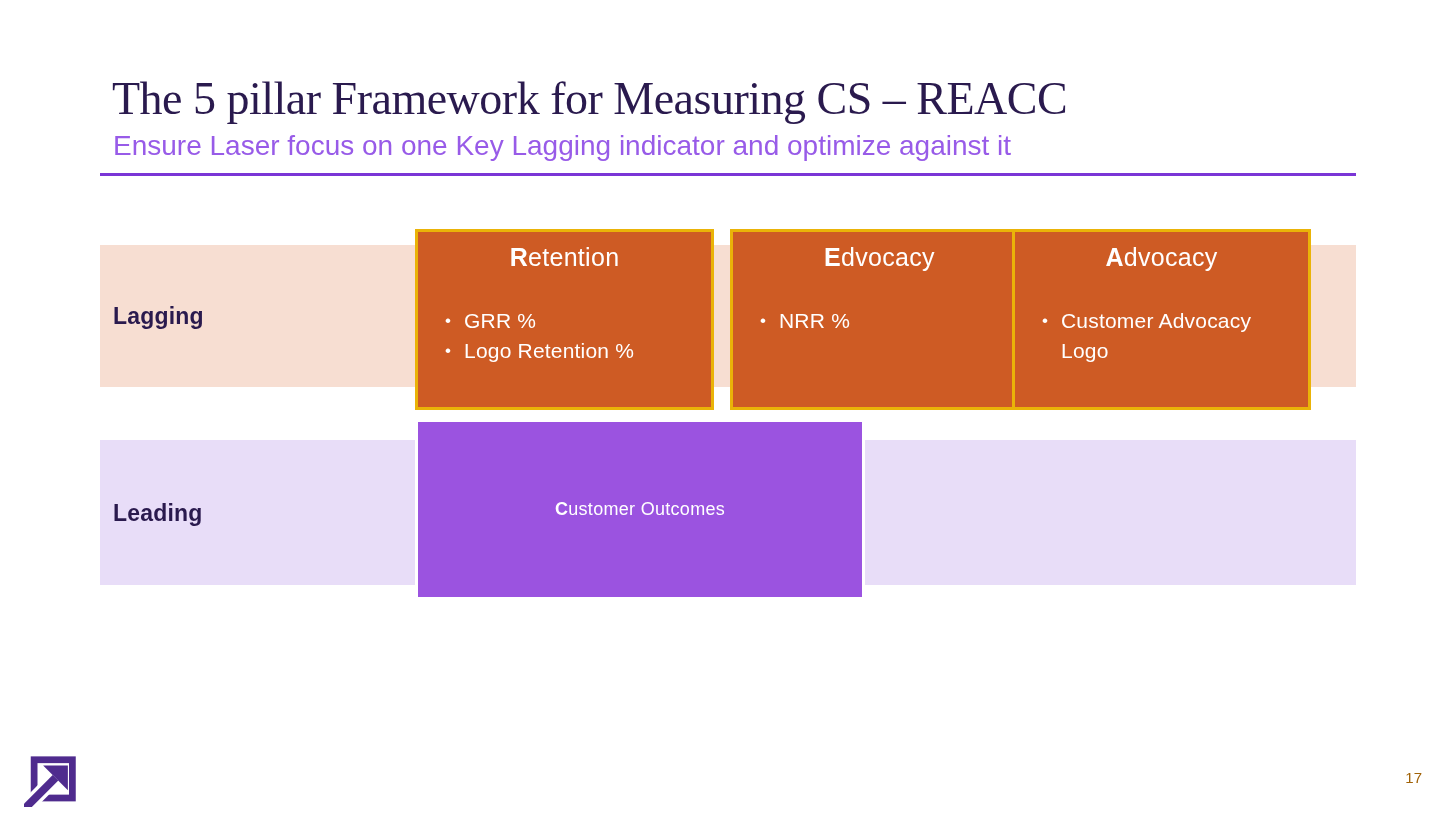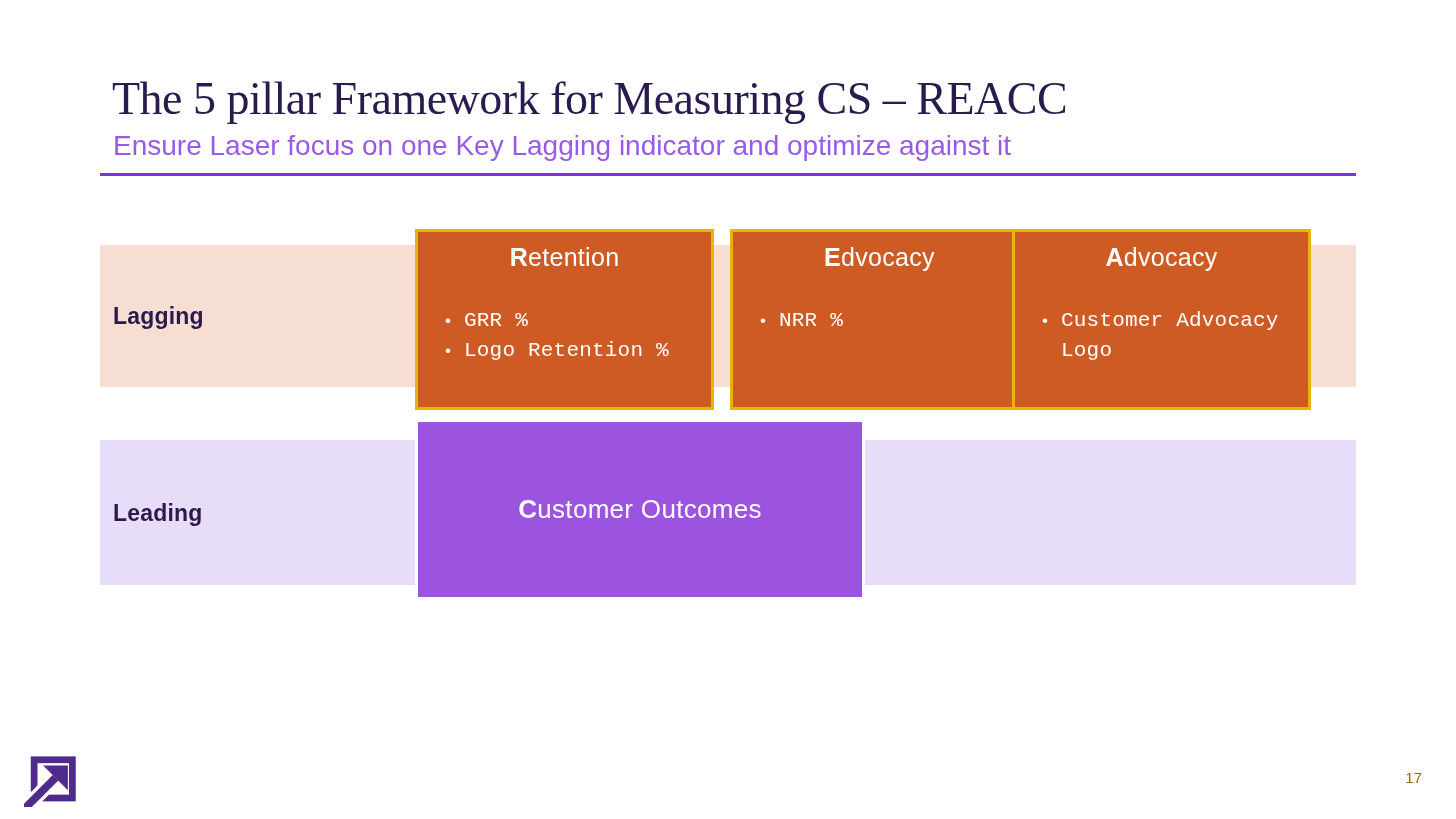--- a/index.html
+++ b/index.html
@@ -94,33 +94,33 @@
   .pillar-bullets li {
     display: flex;
     font-size: 21px;
     line-height: 30px;
     letter-spacing: 0.2px;
   }
   .pillar-bullets .marker {
     flex: 0 0 19px;
     font-size: 17px;
   }
-  .pillar-bullets .btext { flex: 1; font-family: Liberation Mono, monospace; }
+  .pillar-bullets .btext { flex: 1; }
 
   .big-box {
     position: absolute;
     top: 419px;
     height: 181px;
     width: 450px;
     border: 3px solid #ffffff;
     color: #ffffff;
     display: flex;
     align-items: center;
     justify-content: center;
-    font-size: 26px;
+    font-size: 18px;
     letter-spacing: 0.3px;
   }
   #box-outcomes  { left: 415px; background: var(--outcomes-purple, #9b53e0); }
   #box-experience{ left: 892px; background: var(--experience-cyan, #00b9e8); }
 
   .logo {
     position: absolute;
     left: 24px;
     top: 753px;
     width: 54px;

